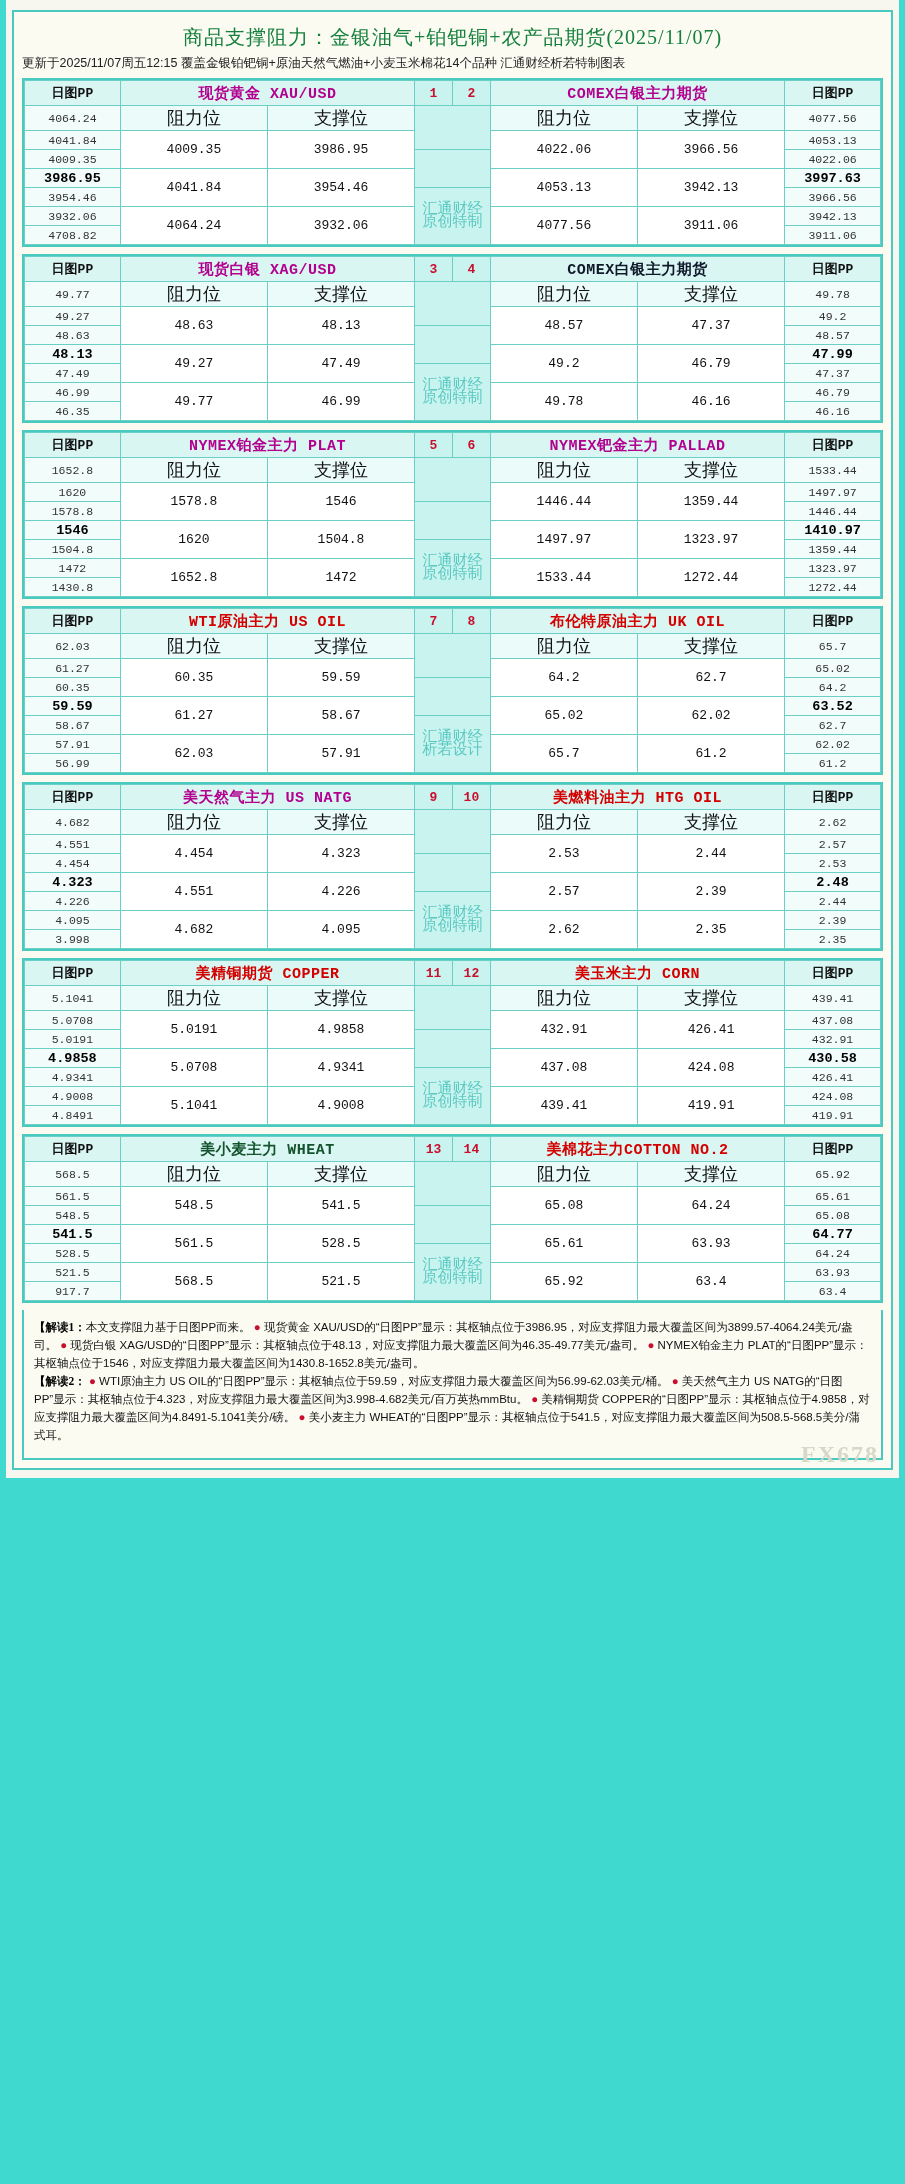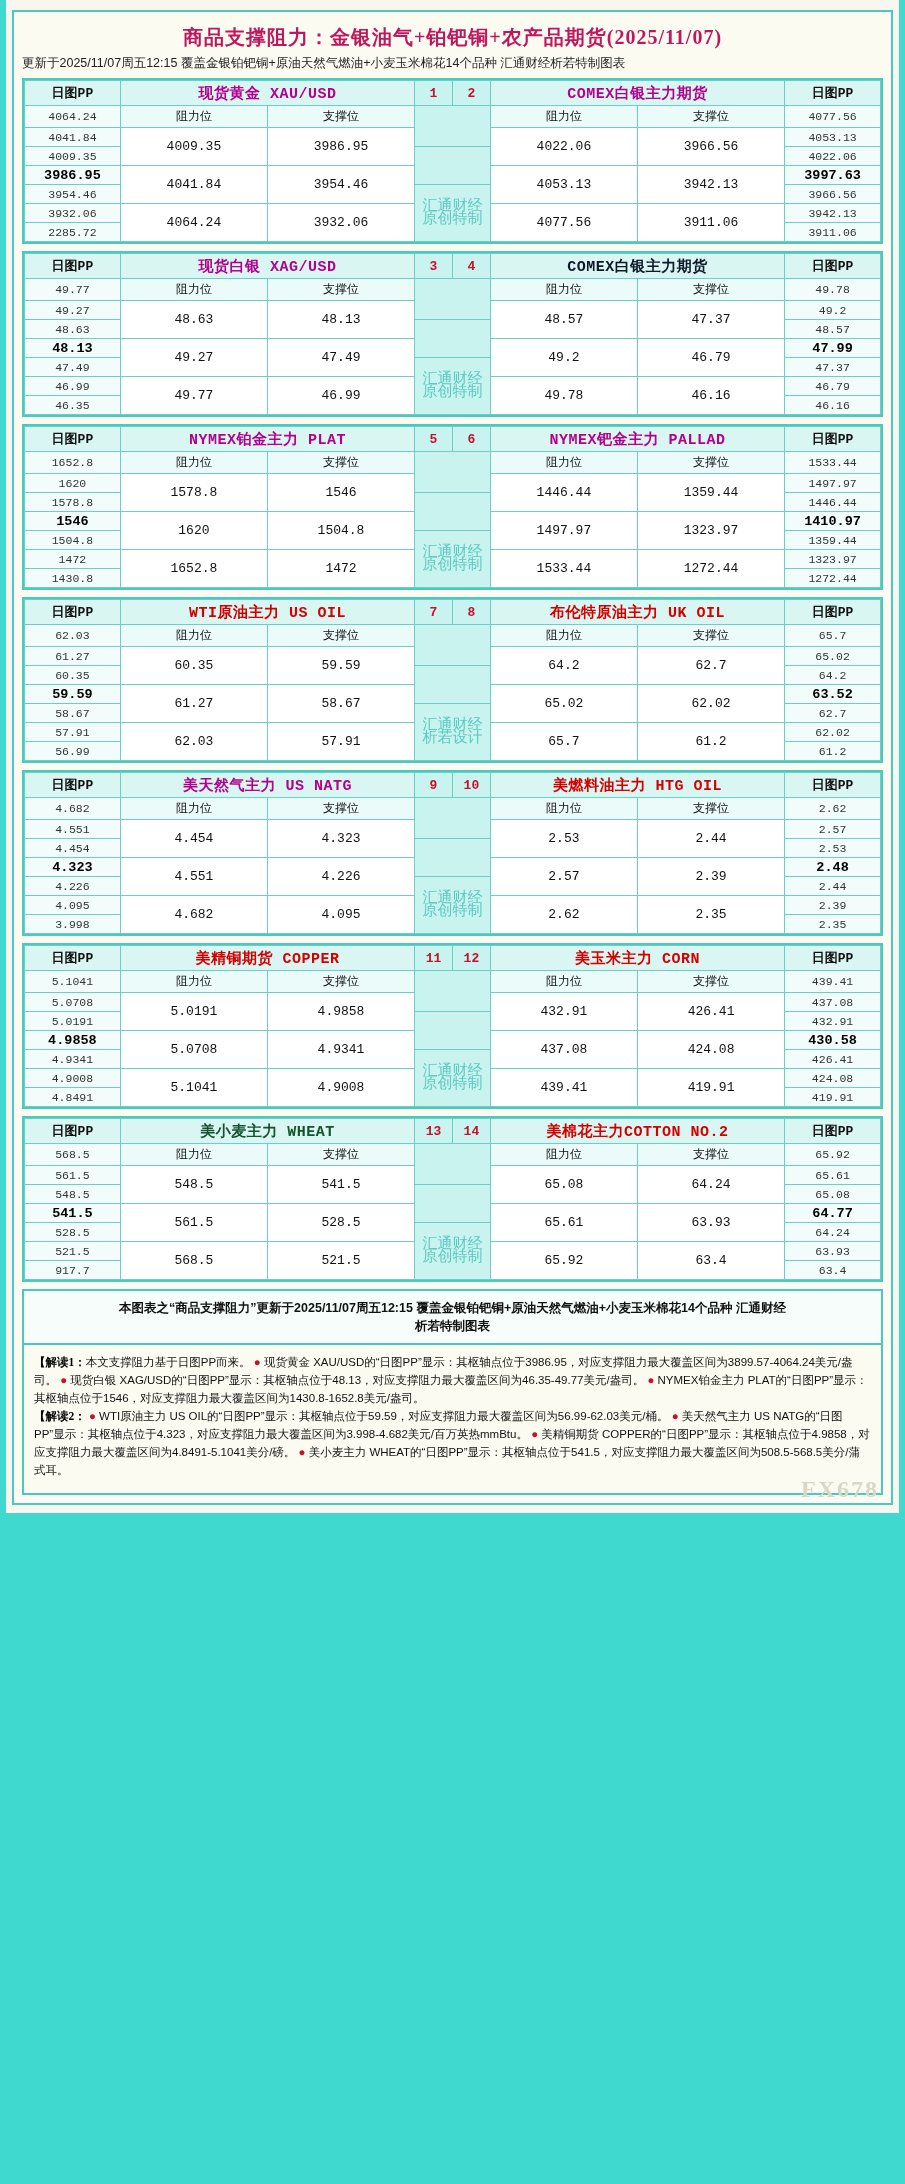--- a/index.html
+++ b/index.html
@@ -18,22 +18,22 @@
   .sheet{
     background:#fbfbf2;
     border:2px solid #49c9c0;
     box-sizing:border-box;
     width:881px;
     margin:0 auto;
     padding:6px 8px 8px 8px;
   }
   .title{
     text-align:center;
-    color:#be185d;
-    font-weight:bold;
+    color:#15803d;
+    font-weight:normal;
     font-size:20px;
     font-family:"Liberation Serif","DejaVu Serif",serif;
     letter-spacing:1px;
     padding:6px 0 2px 0;
   }
   .subtitle{
     text-align:left;
     color:#222;
     font-size:12.5px;
     padding:2px 0 6px 0;
@@ -61,21 +61,21 @@
   .hdr-name{
     font-size:15px;font-weight:bold;color:#b3008f;height:24px;
     font-family:"Liberation Sans",sans-serif;background:#d9f6f2;
     letter-spacing:0.5px;
   }
   .idx{
     font-size:13px;font-weight:bold;color:#c8102e;background:#c9f3ef;
     font-family:"Liberation Sans",sans-serif;
   }
   .sub-lbl{
-    font-size:12px;color:#111;height:21px;background:#eafbf9;
+    font-size:18px;color:#111;height:21px;background:#eafbf9;
     font-family:"Liberation Sans",sans-serif;
   }
   .pp{
     font-size:11.5px;color:#333;height:18px;background:#f2fcfa;
   }
   .pp.bold{font-weight:bold;font-size:13.5px;color:#000;}
   .val{
     font-size:13px;color:#111;height:30px;background:#ffffff;
   }
   .watermark{
@@ -182,21 +182,21 @@
               </tr>
               <tr>
                 <td class="pp">3932.06</td>
                 <td class="val" rowspan="2">4064.24</td>
                 <td class="val" rowspan="2">3932.06</td>
                 <td class="val" rowspan="2">4077.56</td>
                 <td class="val" rowspan="2">3911.06</td>
                 <td class="pp">3942.13</td>
               </tr>
               <tr>
-                <td class="pp">2285.72</td>
+                <td class="pp">4708.82</td>
                 <td class="pp">3911.06</td>
               </tr>
             </tbody>
           </table>
         </div>
         <div class="blockwrap">
           <table class="block">
             <colgroup>
               <col style="width:86px">
               <col style="width:132px">
@@ -616,24 +616,20 @@
               </tr>
               <tr>
                 <td class="pp">917.7</td>
                 <td class="pp">63.4</td>
               </tr>
             </tbody>
           </table>
         </div>
       </div>
 
-    <div class="footer">
-      <div class="f-title">本图表之“商品支撑阻力”更新于2025/11/07周五12:15 覆盖金银铂钯铜+原油天然气燃油+小麦玉米棉花14个品种  汇通财经</div>
-      <div class="f-title">析若特制图表</div>
-    </div>
 
     <div class="notes">
       <div>
         <b>【解读1：</b><span>本文支撑阻力基于日图PP而来。</span>
         <span class="dot">●</span>
         <span>现货黄金 XAU/USD的“日图PP”显示：其枢轴点位于3986.95，对应支撑阻力最大覆盖区间为3899.57-4064.24美元/盎司。</span>
         <span class="dot">●</span>
         <span>现货白银 XAG/USD的“日图PP”显示：其枢轴点位于48.13，对应支撑阻力最大覆盖区间为46.35-49.77美元/盎司。</span>
         <span class="dot">●</span>
         <span>NYMEX铂金主力 PLAT的“日图PP”显示：其枢轴点位于1546，对应支撑阻力最大覆盖区间为1430.8-1652.8美元/盎司。</span>

